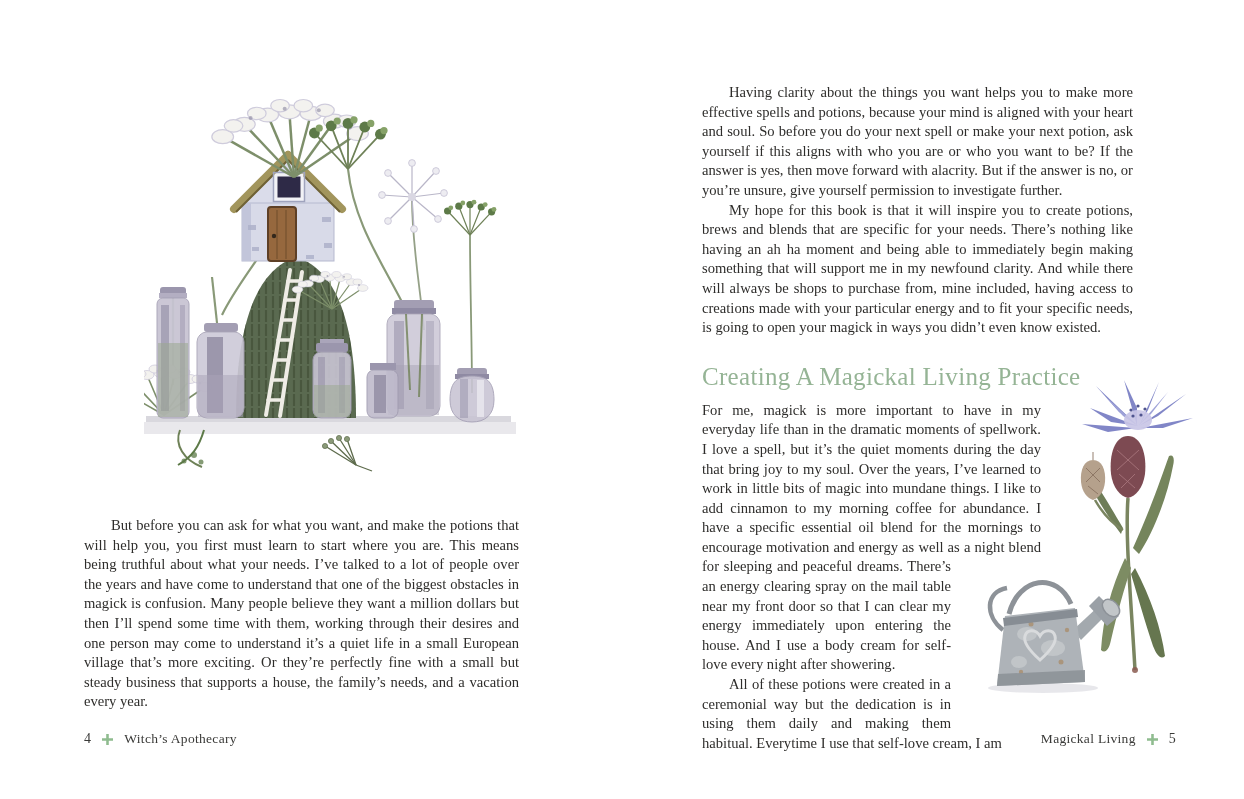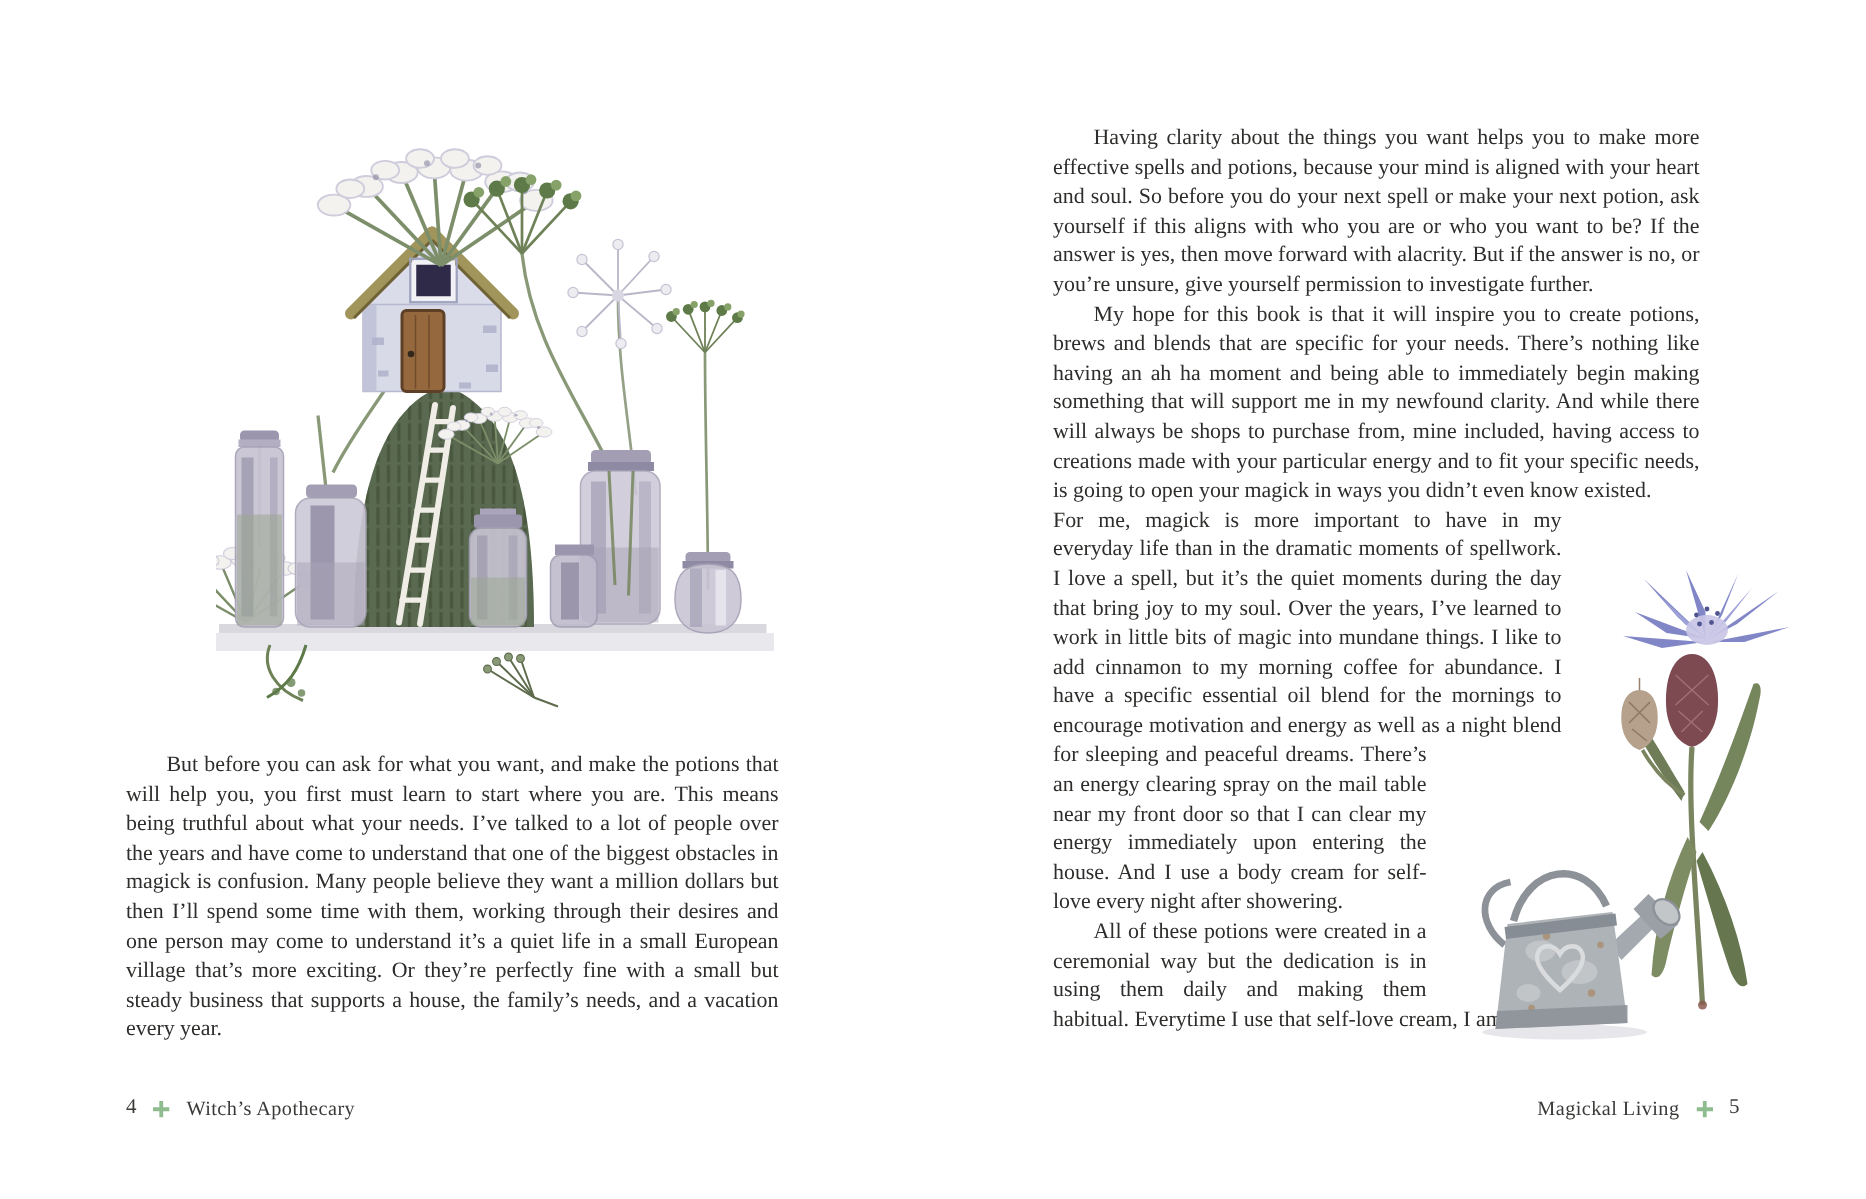--- a/index.html
+++ b/index.html
@@ -7,40 +7,40 @@
     position:relative;width:1244px;height:799px;background:#ffffff;
     font-family:"Liberation Serif", serif;color:#2e2d2b;overflow:hidden;
   }
   .para{
     font-size:14.6px;line-height:19.6px;text-align:justify;margin:0;
     color:#2e2d2b;
   }
   .para.indent{text-indent:27px;}
   
   #left-illustration{position:absolute;left:144px;top:85px;}
-  #left-para{position:absolute;left:84px;top:501px;width:435px;}
+  #left-para{position:absolute;left:84px;top:516px;width:435px;}
   
   #right-col{position:absolute;left:702px;top:83px;width:431px;}
   #right-col p{margin:0;}
   #section-heading{
     font-family:"Liberation Serif", serif;font-weight:normal;
     font-size:25px;line-height:30px;margin:24px 0 9px 0;
     color:#95b495;letter-spacing:.3px;
   }
   .float-spacer{float:right;}
   #wrap-spacer-1{width:92px;height:157px;}
   #wrap-spacer-2{width:182px;height:176px;clear:right;}
   #right-illustration{position:absolute;left:983px;top:378px;pointer-events:none;}
   
   .footer{
     position:absolute;top:731px;font-size:13.5px;letter-spacing:.3px;
     color:#3a3a38;display:flex;align-items:center;gap:11px;
   }
   #footer-left{left:84px;}
-  #footer-right{right:84px;}
+  #footer-right{right:68px;}
   .plus-icon{display:inline-block;width:11px;height:11px;}
   .pagenum{font-size:14px;}
 </style>
 </head>
 <body>
 
 <div id="spread">
 
   <div>
 
@@ -264,20 +264,21 @@
         <path d="M4.6 0 H7.4 V4.6 H12 V7.4 H7.4 V12 H4.6 V7.4 H0 V4.6 H4.6 Z" fill="#8fbc8f"></path>
       </svg>
       <span>Witch’s Apothecary</span>
     </div>
   </div>
 
   <div>
     <div id="right-col">
       <p class="para indent">Having clarity about the things you want helps you to make more effective spells and potions, because your mind is aligned with your heart and soul. So before you do your next spell or make your next potion, ask yourself if this aligns with who you are or who you want to be? If the answer is yes, then move forward with alacrity. But if the answer is no, or you’re unsure, give yourself permission to investigate further.</p>
       <p class="para indent">My hope for this book is that it will inspire you to create potions, brews and blends that are specific for your needs. There’s nothing like having an ah ha moment and being able to immediately begin making something that will support me in my newfound clarity. And while there will always be shops to purchase from, mine included, having access to creations made with your particular energy and to fit your specific needs, is going to open your magick in ways you didn’t even know existed.</p>
+      <h2 id="section-heading">Creating A Magickal Living Practice</h2>
       <div>
         <div id="wrap-spacer-1" class="float-spacer"></div>
         <div id="wrap-spacer-2" class="float-spacer"></div>
         <p class="para">For me, magick is more important to have in my everyday life than in the dramatic moments of spellwork. I love a spell, but it’s the quiet moments during the day that bring joy to my soul. Over the years, I’ve learned to work in little bits of magic into mundane things. I like to add cinnamon to my morning coffee for abundance. I have a specific essential oil blend for the mornings to encourage motivation and energy as well as a night blend for sleeping and peaceful dreams. There’s an energy clearing spray on the mail table near my front door so that I can clear my energy immediately upon entering the house. And I use a body cream for self-love every night after showering.</p>
         <p class="para indent">All of these potions were created in a ceremonial way but the dedication is in using them daily and making them habitual. Everytime I use that self-love cream, I am</p>
       </div>
     </div>
 
     <svg id="right-illustration" width="217" height="318" viewBox="0 0 217 318">
 

